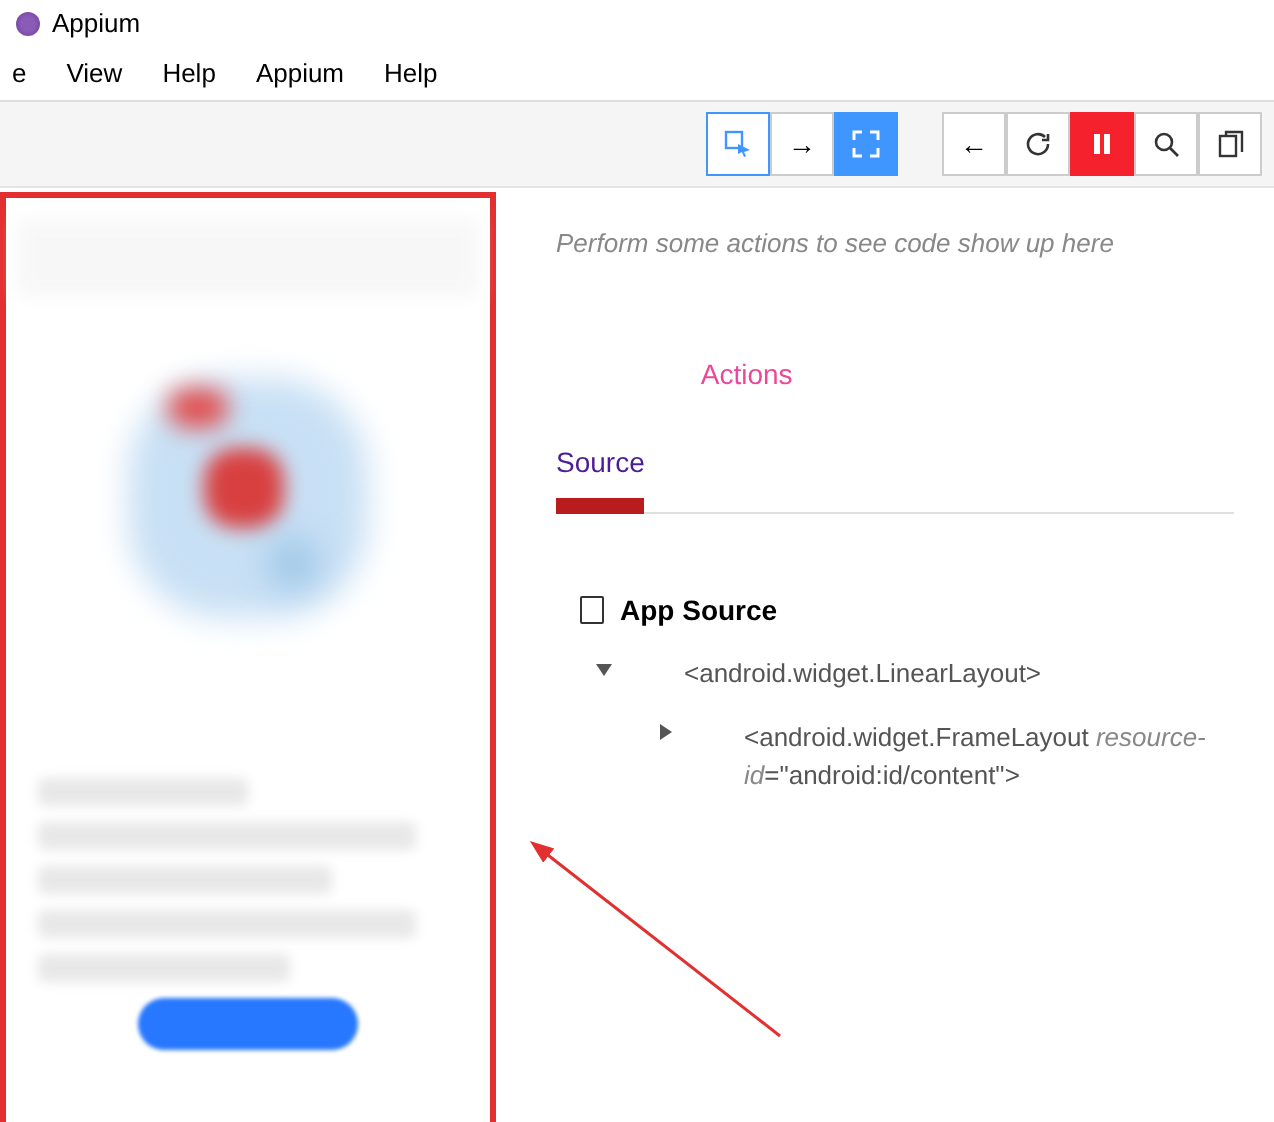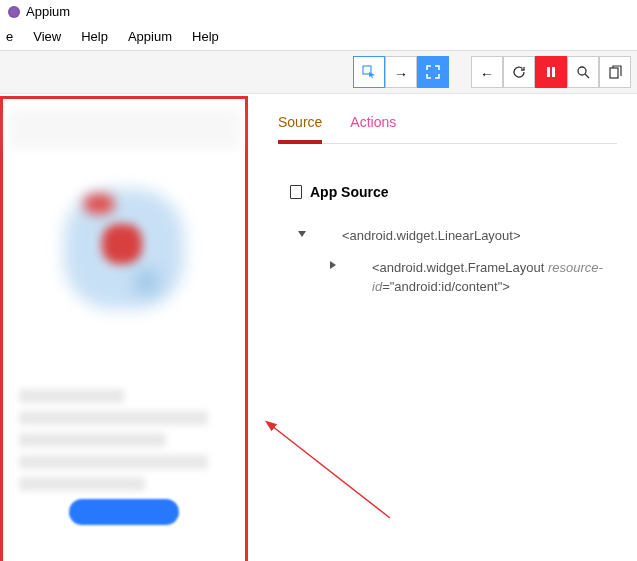--- a/index.html
+++ b/index.html
@@ -41,23 +41,23 @@
     .blue-btn { width: 110px; height: 26px; background: #2878ff; border-radius: 13px; margin: 8px auto 0; filter: blur(1px); }
     
     .right-panel { flex: 1; padding: 20px 20px 0 30px; overflow: hidden; }
     .section-header { display: flex; align-items: center; gap: 8px; font-size: 15px; font-weight: 600; margin-bottom: 18px; }
     .rec-icon { width: 14px; height: 14px; border: 1.5px solid #333; position: relative; }
     .rec-icon::after { content: ''; position: absolute; width: 5px; height: 5px; background: #333; border-radius: 50%; top: 3px; left: 3px; }
     .placeholder-text { font-style: italic; color: #888; font-size: 13px; margin-bottom: 50px; }
     
     .tabs { display: flex; gap: 28px; border-bottom: 1px solid #e0e0e0; margin-bottom: 40px; }
     .tab { padding-bottom: 10px; font-size: 14px; color: #ec4899; cursor: pointer; }
-    .tab.active { color: #a16207; border-bottom: 4px solid #b91c1c; margin-bottom: -1px; }
+    .tab.active { color: #4c1d95; border-bottom: 8px solid #b91c1c; margin-bottom: -1px; margin-top: 44px; }
     
-    .source-header { display: flex; align-items: center; gap: 8px; font-size: 14px; font-weight: 600; margin-bottom: 20px; margin-left: 12px; }
+    .source-header { display: flex; align-items: center; gap: 8px; font-size: 14px; font-weight: 600; margin-bottom: 8px; margin-left: 12px; }
     .file-icon { width: 12px; height: 14px; border: 1.5px solid #333; border-radius: 1px; position: relative; }
     
     .annotation { color: #e23030; font-size: 14px; margin-left: 70px; margin-bottom: 10px; }
     
     .tree { font-size: 13px; color: #555; margin-left: 20px; }
     .tree-row { display: flex; align-items: flex-start; gap: 8px; padding: 6px 0; }
     .caret { width: 0; height: 0; display: inline-block; }
     .caret-down { border-left: 4px solid transparent; border-right: 4px solid transparent; border-top: 6px solid #555; margin-top: 5px; }
     .caret-right { border-top: 4px solid transparent; border-bottom: 4px solid transparent; border-left: 6px solid #555; margin-top: 3px; }
     .tree-child { margin-left: 32px; }
@@ -144,20 +144,21 @@
       <div class="blur-line w50"></div>
       <div class="blur-line w90"></div>
       <div class="blur-line w70"></div>
       <div class="blur-line w90"></div>
       <div class="blur-line w60"></div>
       <div class="blue-btn"></div>
     </div>
   </div>
 
   <div class="right-panel">
+    <div class="placeholder-text">Perform some actions to see code show up here</div>
 
     <div class="tabs">
       <div class="tab active">Source</div>
       <div class="tab">Actions</div>
     </div>
 
     <div class="source-header">
       <span class="file-icon"></span>
       <span>App Source</span>
     </div>

